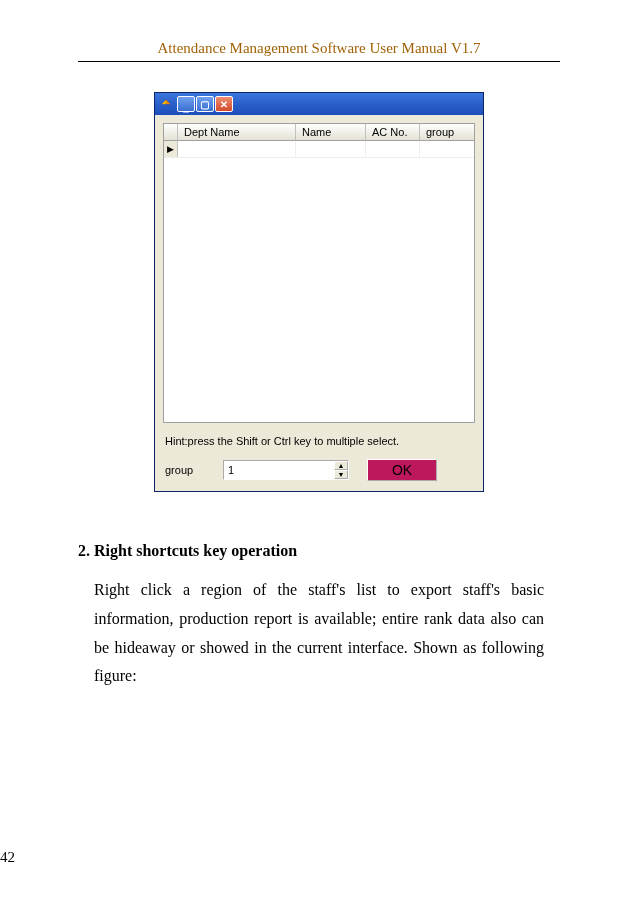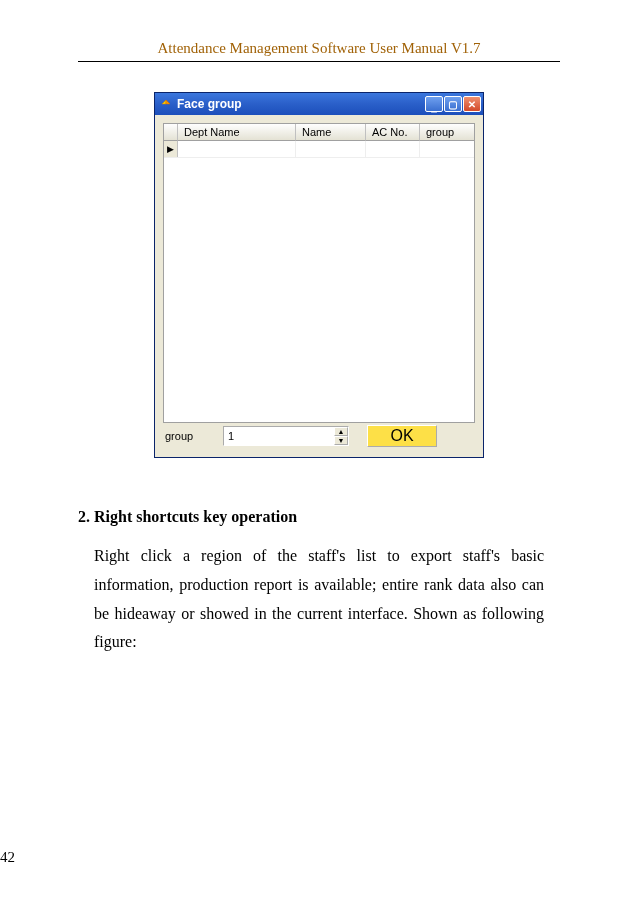--- a/index.html
+++ b/index.html
@@ -149,24 +149,24 @@
     flex:1;
     background: #ece9d8;
     border: 1px outset #fff;
     font-size: 7px;
     display:flex; align-items:center; justify-content:center;
     cursor:pointer;
     line-height: 1;
   }
   .ok-btn {
     width: 70px; height: 22px;
-    background: #fde047;
+    background: #be185d;
     border: 1px outset #fff;
     font-family: Tahoma, Arial, sans-serif;
-    font-size: 16px;
+    font-size: 14px;
     cursor: pointer;
     margin-left: 10px;
   }
 
   .section-head {
     font-weight: bold;
     font-size: 16px;
     margin: 0 0 16px 0;
   }
   .body-text {
@@ -190,21 +190,20 @@
   <hr class="header-rule">
 
   <div class="win">
     <div class="titlebar">
       <span class="app-icon">
         <svg width="13" height="13" viewBox="0 0 13 13">
           <path d="M6 2 L2 6 L6 6 Z" fill="#ffcc00" stroke="#cc8800" stroke-width="0.5"></path>
           <path d="M6 2 L10 6 L6 6 Z" fill="#ff9900" stroke="#cc6600" stroke-width="0.5"></path>
         </svg>
       </span>
-      <span class="title">Face group</span>
       <div class="win-btns">
         <span class="win-btn min">
             <span>_</span>
           </span>
         <span class="win-btn max">▢</span>
         <span class="win-btn close">✕</span>
       </div>
     </div>
     <div class="client">
       <div class="grid">
@@ -216,20 +215,21 @@
           <div class="gh grp">group</div>
         </div>
         <div class="grid-row">
           <div class="row-marker">▶</div>
           <div class="gc dept"></div>
           <div class="gc name"></div>
           <div class="gc ac"></div>
           <div class="gc grp"></div>
         </div>
       </div>
+      <div class="hint">Hint:press the Shift or Ctrl key to multiple select.</div>
       <div class="bottom-row">
         <span class="lbl">group</span>
         <div class="spin">
           <input class="spin-input" value="1" style="">
           <div class="spin-btns">
             <div class="spin-btn">▲</div>
             <div class="spin-btn">▼</div>
           </div>
         </div>
         <button class="ok-btn">OK</button>

